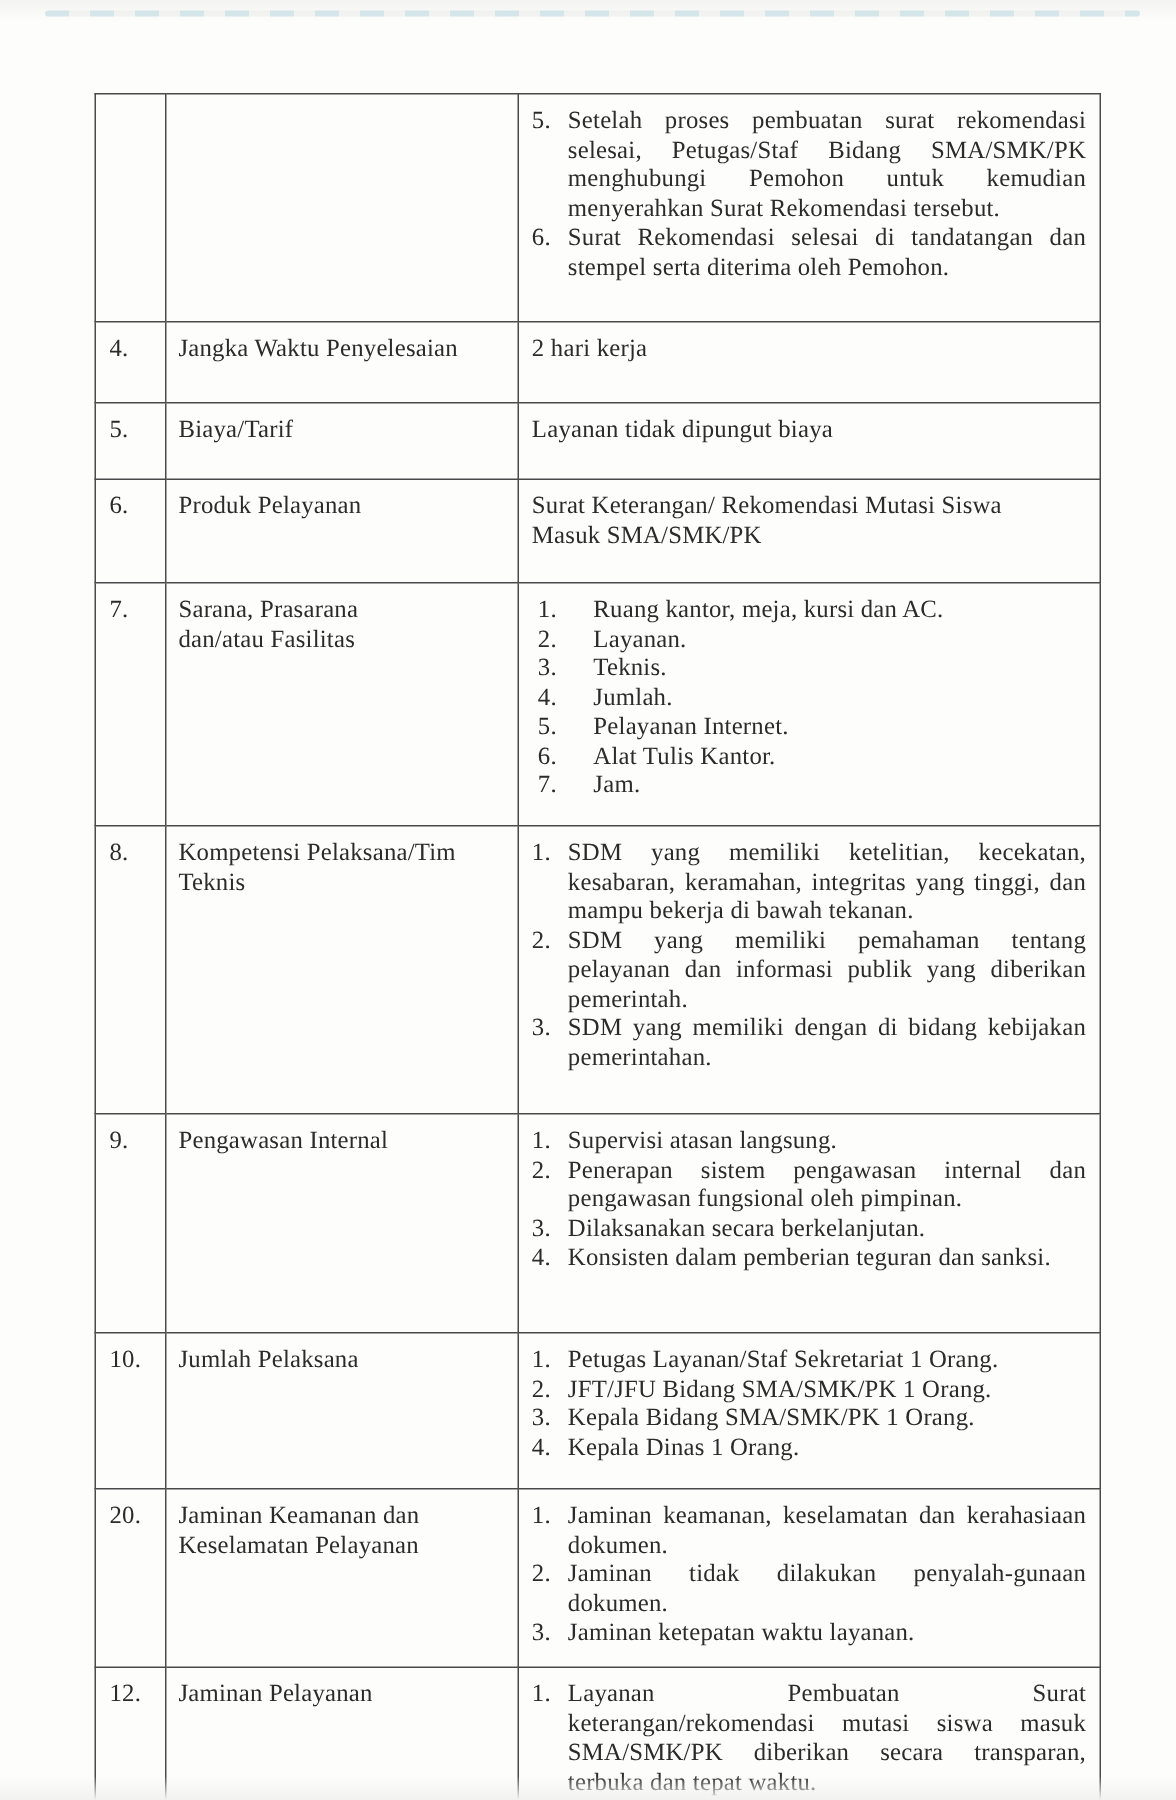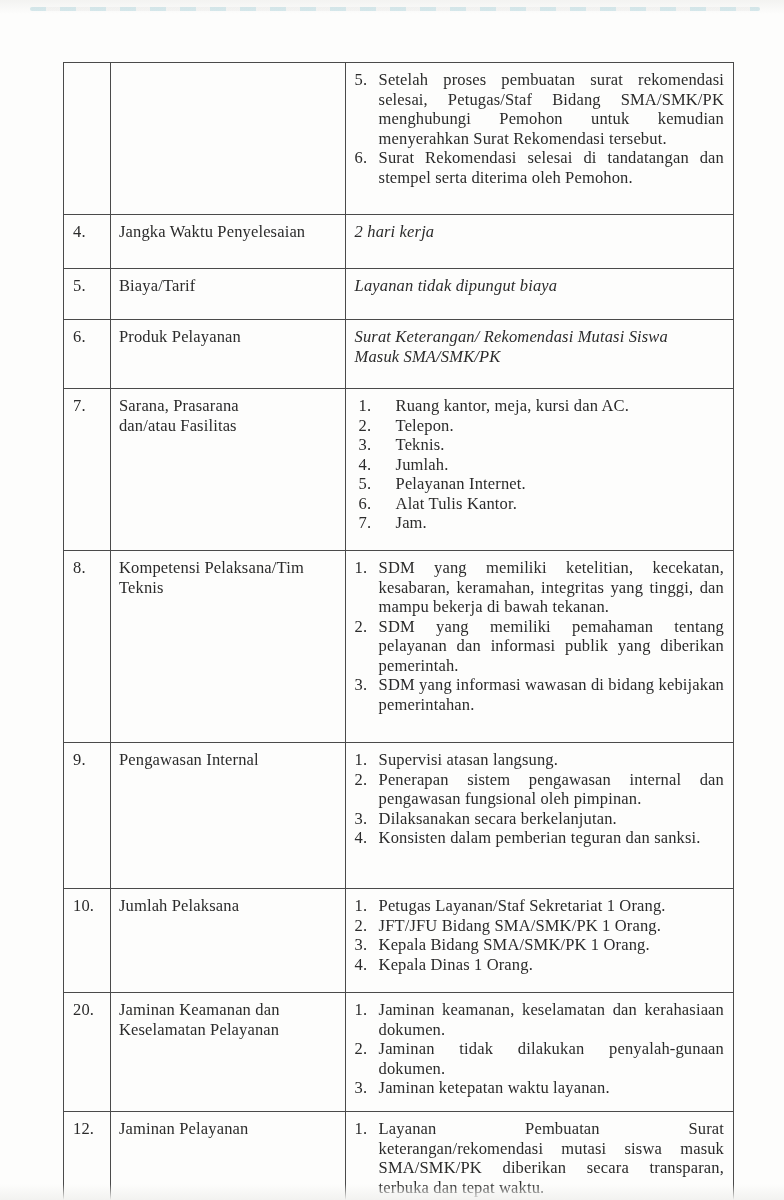--- a/index.html
+++ b/index.html
@@ -49,21 +49,21 @@
     padding:7px 8px 6px 8px;
   }
   td.c-num{padding-left:9px;padding-right:2px;}
   td.c-label{}
   td.c-content{padding-left:9px;padding-right:9px;}
   .pre{white-space:pre-line;}
   .li{display:flex;}
   .li .marker{flex:0 0 24px;}
   tr.wide-markers .li .marker{flex:0 0 37px;padding-left:4px;}
   .li .li-text{flex:1;text-align:justify;}
-  .plain{white-space:pre-line;font-style:italic;}
+  .plain{white-space:pre-line;}
   
   tr:nth-child(1) td{height:138px;}
   tr:nth-child(2) td{height:40px;}
   tr:nth-child(3) td{height:37px;}
   tr:nth-child(4) td{height:55px;}
   tr:nth-child(5) td{height:148px;}
   tr:nth-child(6) td{height:178px;}
   tr:nth-child(7) td{height:132px;}
   tr:nth-child(8) td{height:90px;}
   tr:nth-child(9) td{height:105px;}
@@ -122,21 +122,21 @@
           <td class="c-num"><span>7.</span></td>
           <td class="c-label"><span class="pre">Sarana, Prasarana
 dan/atau Fasilitas</span></td>
           <td class="c-content">
             <div class="li">
               <span class="marker">1.</span>
               <div class="li-text">Ruang kantor, meja, kursi dan AC.</div>
             </div>
             <div class="li">
               <span class="marker">2.</span>
-              <div class="li-text">Telepon.</div>
+              <div class="li-text">Layanan.</div>
             </div>
             <div class="li">
               <span class="marker">3.</span>
               <div class="li-text">Teknis.</div>
             </div>
             <div class="li">
               <span class="marker">4.</span>
               <div class="li-text">Jumlah.</div>
             </div>
             <div class="li">
@@ -161,21 +161,21 @@
             <div class="li">
               <span class="marker">1.</span>
               <div class="li-text">SDM yang memiliki ketelitian, kecekatan, kesabaran, keramahan, integritas yang tinggi, dan mampu bekerja di bawah tekanan.</div>
             </div>
             <div class="li">
               <span class="marker">2.</span>
               <div class="li-text">SDM yang memiliki pemahaman tentang pelayanan dan informasi publik yang diberikan pemerintah.</div>
             </div>
             <div class="li">
               <span class="marker">3.</span>
-              <div class="li-text">SDM yang informasi wawasan di bidang kebijakan pemerintahan.</div>
+              <div class="li-text">SDM yang memiliki dengan di bidang kebijakan pemerintahan.</div>
             </div>
           </td>
         </tr>
         <tr>
           <td class="c-num"><span>9.</span></td>
           <td class="c-label"><span class="pre">Pengawasan Internal</span></td>
           <td class="c-content">
             <div class="li">
               <span class="marker">1.</span>
               <div class="li-text">Supervisi atasan langsung.</div>

